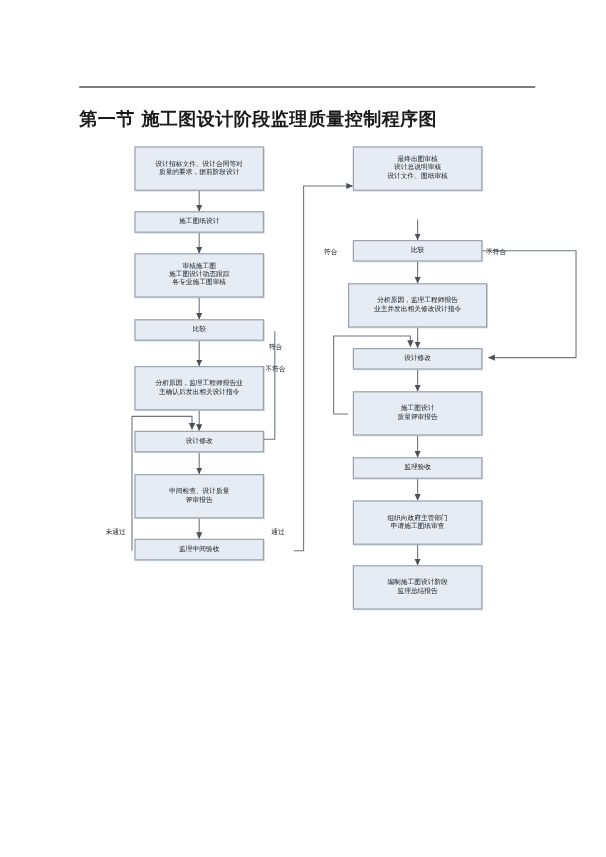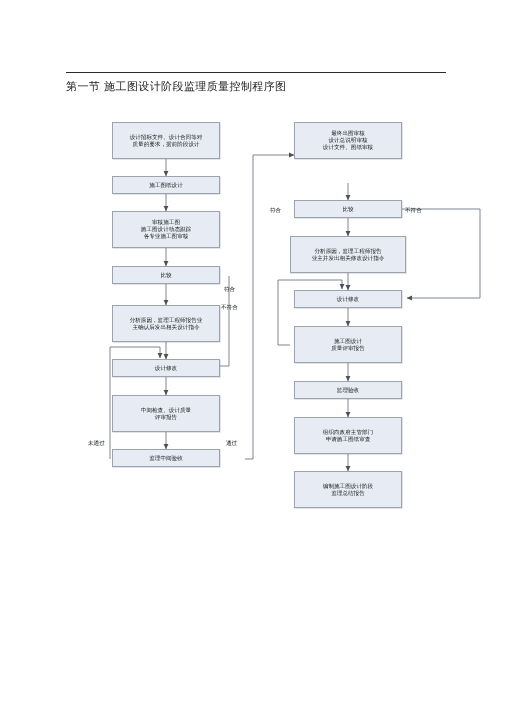--- a/index.html
+++ b/index.html
@@ -9,22 +9,22 @@
     color:#1a1a1a;
   }
   .page{position:absolute;left:0;top:0;width:505px;height:714px;background:#fff;}
 
   
   .head-rule{
     position:absolute;left:66px;top:72px;width:380px;height:0;
     border-top:1.2px solid #2b2b2b;
   }
   .doc-title{
-    position:absolute;left:66px;top:79px;width:400px;
-    font-size:11px;font-weight:normal;letter-spacing:.4px;
+    position:absolute;left:66px;top:90px;width:400px;
+    font-size:15px;font-weight:bold;letter-spacing:.4px;
     white-space:nowrap;
   }
 
   
   .canvas{position:absolute;left:0;top:110px;width:505px;height:370px;}
   .canvas svg{position:absolute;left:0;top:0;width:505px;height:370px;overflow:visible;}
 
   .node{
     position:absolute;box-sizing:border-box;
     background:#e7ecf4;border:1px solid #9aa3ae;

